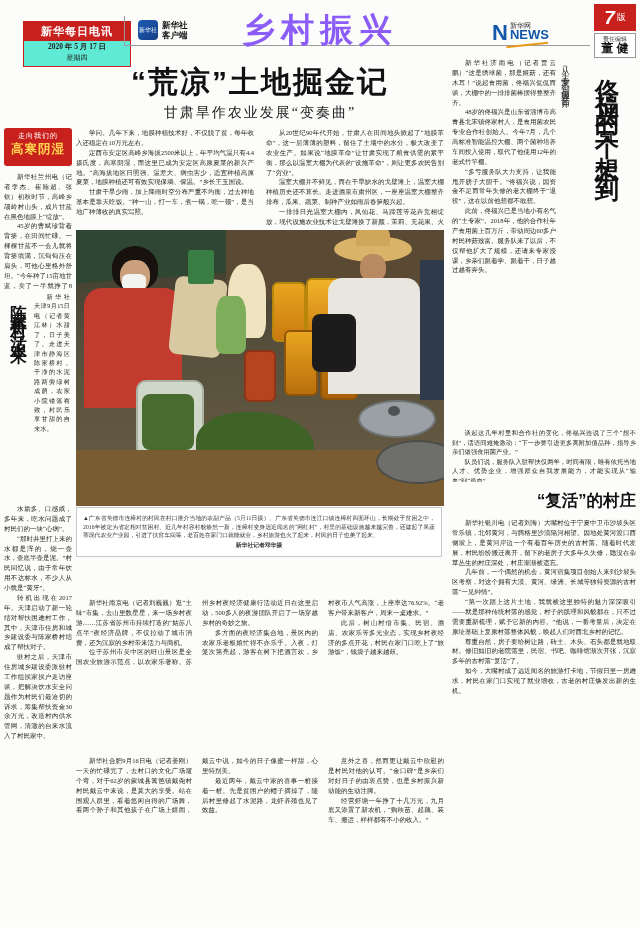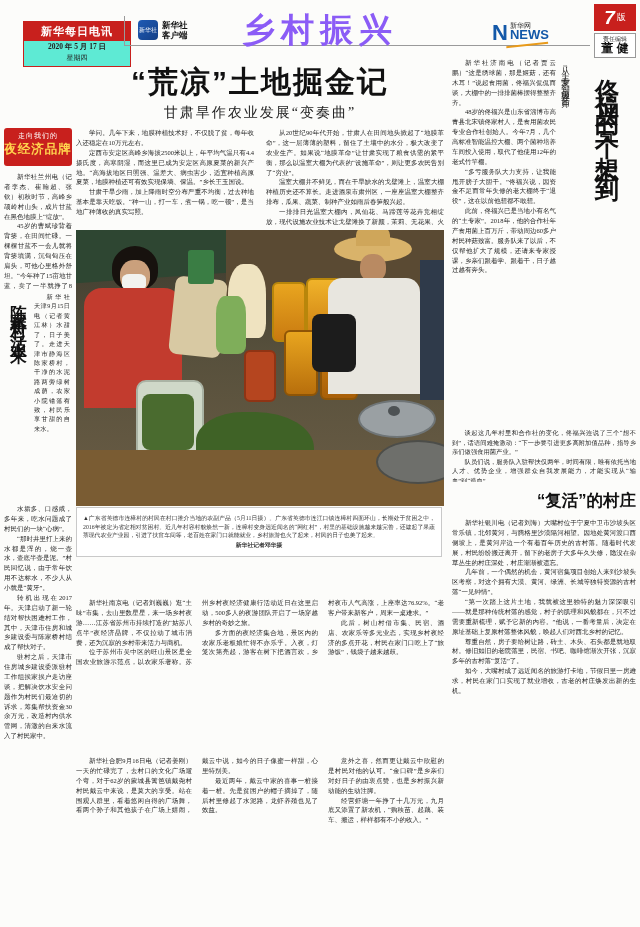--- a/index.html
+++ b/index.html
@@ -125,21 +125,21 @@
       <p>学问。几年下来，地膜种植技术好，不仅脱了贫，每年收入还稳定在10万元左右。</p>
       <p>定西市安定区高峰乡海拔2500米以上，年平均气温只有4.4摄氏度，高寒阴湿，而这里已成为安定区高原夏菜的新兴产地。“高海拔地区日照强、温差大、病虫害少，适宜种植高原夏菜，地膜种植还可有效实现保墒、保温。”乡长王玉国说。</p>
       <p>甘肃干旱少雨，加上降雨时空分布严重不均衡，过去种地基本是靠天吃饭。“种一山，打一车，煮一锅，吃一顿”，是当地广种薄收的真实写照。</p>
       <p>从20世纪90年代开始，甘肃人在田间地头掀起了“地膜革命”，这一层薄薄的塑料，留住了土壤中的水分，极大改变了农业生产。如果说“地膜革命”让甘肃实现了粮食供需的紧平衡，那么以温室大棚为代表的“设施革命”，则让更多农民告别了“穷业”。</p>
       <p>温室大棚并不鲜见，而在干旱缺水的戈壁滩上，温室大棚种植历史还不算长。走进酒泉市肃州区，一座座温室大棚整齐排布，瓜果、蔬菜、制种产业如雨后春笋般兴起。</p>
       <p>一排排日光温室大棚内，凤仙花、马蹄莲等花卉竞相绽放，现代设施农业技术让戈壁滩换了新颜，茉莉、无花果、火龙果、台湾青枣等南方水果出现在戈壁滩上。</p>
     </div>
 
   <div class="abs badge">
     <div class="l1">走向我们的</div>
-    <div class="l2">夜经济品牌</div>
+    <div class="l2">高寒阴湿</div>
   </div>
   <div class="abs ls-seg1 bodytext">
       <p>新华社兰州电（记者李杰、崔翰超、张钦）初秋时节，高峰乡颉岭村山头，成片甘蓝在黑色地膜上“绽放”。</p>
       <p>45岁的曹斌珍背着背篓，在田间忙碌。一棵棵甘蓝不一会儿就将背篓填满，沉甸甸压在肩头，可他心里格外舒坦。“今年种了15亩地甘蓝，卖了一半就挣了8万多元。”曹斌说。</p>
     </div>
   <div class="abs chen">
     <div class="vhead">陈家桥村『活水来』</div>
     <div class="narrow bodytext">
         <p>新华社天津9月15日电（记者黄江林）水甜了，日子美了。走进天津市静海区陈家桥村，干净的水泥路两旁绿树成荫，农家小院错落有致，村民乐享甘甜的自来水。</p>
       </div>

